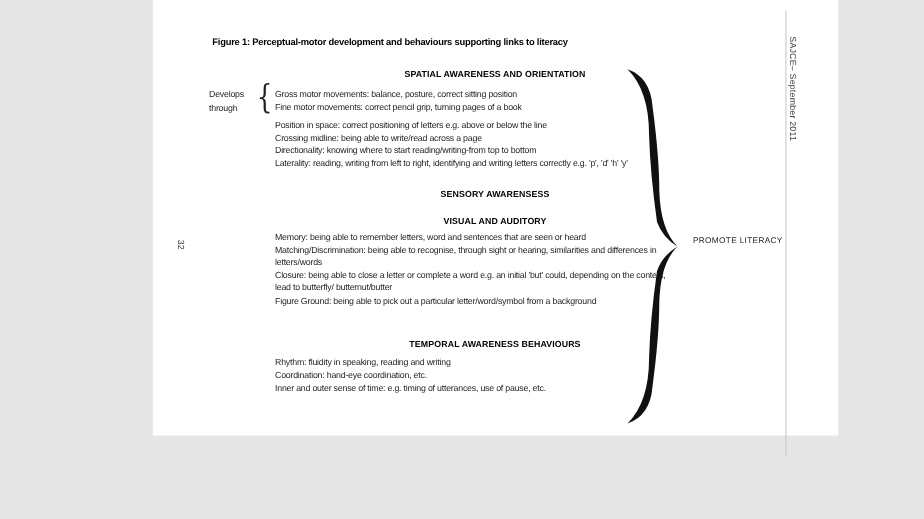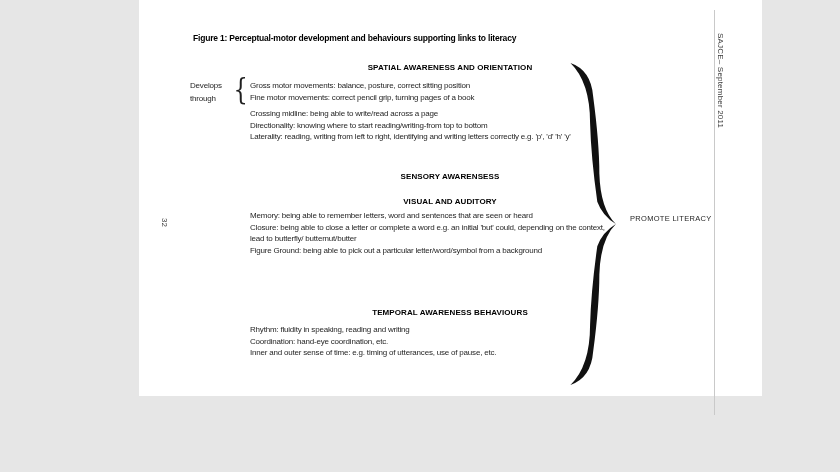--- a/index.html
+++ b/index.html
@@ -115,30 +115,32 @@
   </div>
 
   <div class="small-brace">{</div>
 
   <div class="item-list body-text" style="top:80px">
     <div>Gross motor movements: balance, posture, correct sitting position</div>
     <div>Fine motor movements: correct pencil grip, turning pages of a book</div>
   </div>
 
   <div class="item-list body-text" style="top:108px">
+    <div>Position in space: correct positioning of letters e.g. above or below the line</div>
     <div>Crossing midline: being able to write/read across a page</div>
     <div>Directionality: knowing where to start reading/writing-from top to bottom</div>
     <div>Laterality: reading, writing from left to right, identifying and writing letters correctly e.g. 'p', 'd' 'h' 'y'</div>
   </div>
 
   <div class="section-heading" style="top:197px">VISUAL AND AUDITORY</div>
   <div class="section-heading" style="top:172px">SENSORY AWARENSESS</div>
 
   <div class="item-list body-text" style="top:210px">
     <div>Memory: being able to remember letters, word and sentences that are seen or heard</div>
+    <div>Matching/Discrimination: being able to recognise, through sight or hearing, similarities and differences in letters/words</div>
     <div>Closure: being able to close a letter or complete a word e.g. an initial 'but' could, depending on the context, lead to butterfly/ butternut/butter</div>
     <div>Figure Ground: being able to pick out a particular letter/word/symbol from a background</div>
   </div>
 
   <div class="section-heading" style="top:308px">TEMPORAL AWARENESS BEHAVIOURS</div>
 
   <div class="item-list body-text" style="top:324px">
     <div>Rhythm: fluidity in speaking, reading and writing</div>
     <div>Coordination: hand-eye coordination, etc.</div>
     <div>Inner and outer sense of time: e.g. timing of utterances, use of pause, etc.</div>

